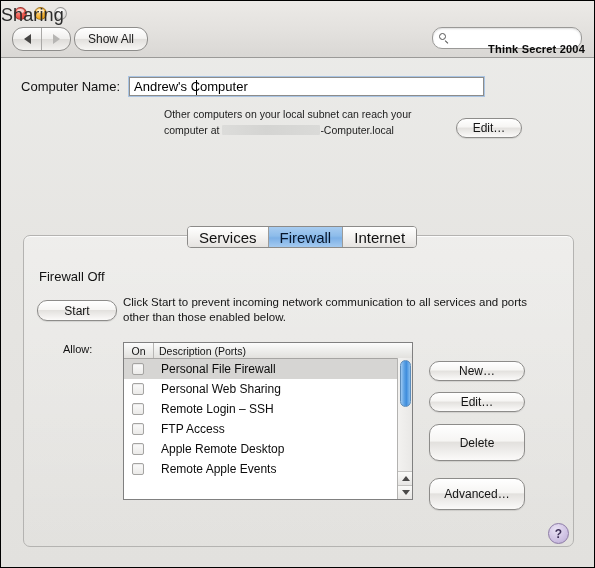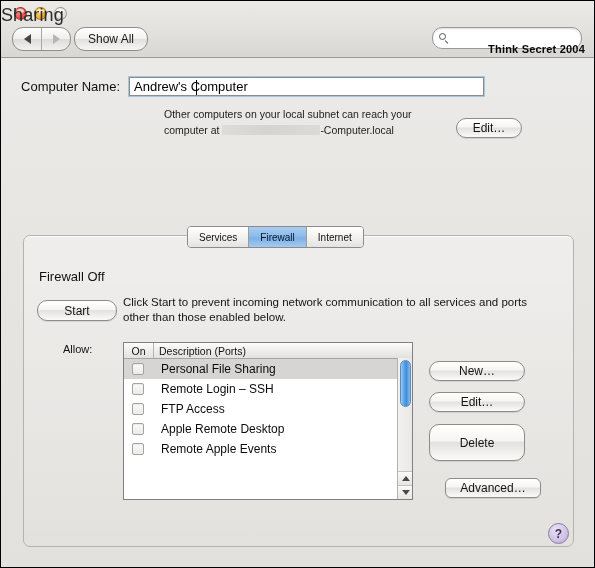--- a/index.html
+++ b/index.html
@@ -253,21 +253,21 @@
     display: flex;
     height: 20px;
     border: 1px solid #8c8b89;
     border-radius: 4px;
     overflow: hidden;
     background: linear-gradient(180deg,#fdfdfd,#eceae7);
     z-index: 5;
   }
   .tab {
     padding: 6px 11px;
-    font-size: 10px;
+    font-size: 15px;
     color: #101010;
     display: flex;
     align-items: center;
     border-right: 1px solid #9c9b99;
     background: linear-gradient(180deg,#ffffff 0%,#f3f2f0 50%,#e5e3e0 100%);
     cursor: default;
   }
   .tab:last-child { border-right: 0; }
   .tab.active {
     background: linear-gradient(180deg,#a8ccf0 0%,#8dbcea 45%,#7cb0e6 55%,#a4caf0 100%);
@@ -411,21 +411,21 @@
     width:0;height:0;border-left:4px solid transparent;border-right:4px solid transparent;border-bottom:5px solid #4a4948;
   }
   .tri-down {
     width:0;height:0;border-left:4px solid transparent;border-right:4px solid transparent;border-top:5px solid #4a4948;
   }
 
   
   #new-btn      { position:absolute; left:428px; top:303px; width:96px; height:20px; }
   #edit-btn     { position:absolute; left:428px; top:334px; width:96px; height:20px; }
   #delete-btn   { position:absolute; left:428px; top:366px; width:96px; height:37px; }
-  #advanced-btn { position:absolute; left:444px; top:420px; width:96px; height:20px;border-radius:6px; }
+  #advanced-btn { position:absolute; left:428px; top:420px; width:96px; height:32px; }
 
   
   #help-btn {
     position: absolute;
     left: 547px;
     top: 465px;
     width: 19px; height: 19px;
     border-radius: 50%;
     border: 1px solid #8d7ba6;
     background: radial-gradient(circle at 38% 28%, #e9e2f4, #cdbfe2 65%, #b3a2cf);
@@ -509,21 +509,25 @@
     <div id="allow-label">Allow:</div>
 
     <div id="listbox">
       <div id="list-header">
         <div id="hdr-on">On</div>
         <div id="hdr-desc">Description (Ports)</div>
       </div>
       <div id="rows">
         <div class="row selected">
           <span class="cbox"></span>
-          <span>Personal File Sharing</span>
+          <span>Personal File Firewall</span>
+        </div>
+        <div class="row">
+          <span class="cbox"></span>
+          <span>Personal Web Sharing</span>
         </div>
         <div class="row">
           <span class="cbox"></span>
           <span>Remote Login – SSH</span>
         </div>
         <div class="row">
           <span class="cbox"></span>
           <span>FTP Access</span>
         </div>
         <div class="row">

